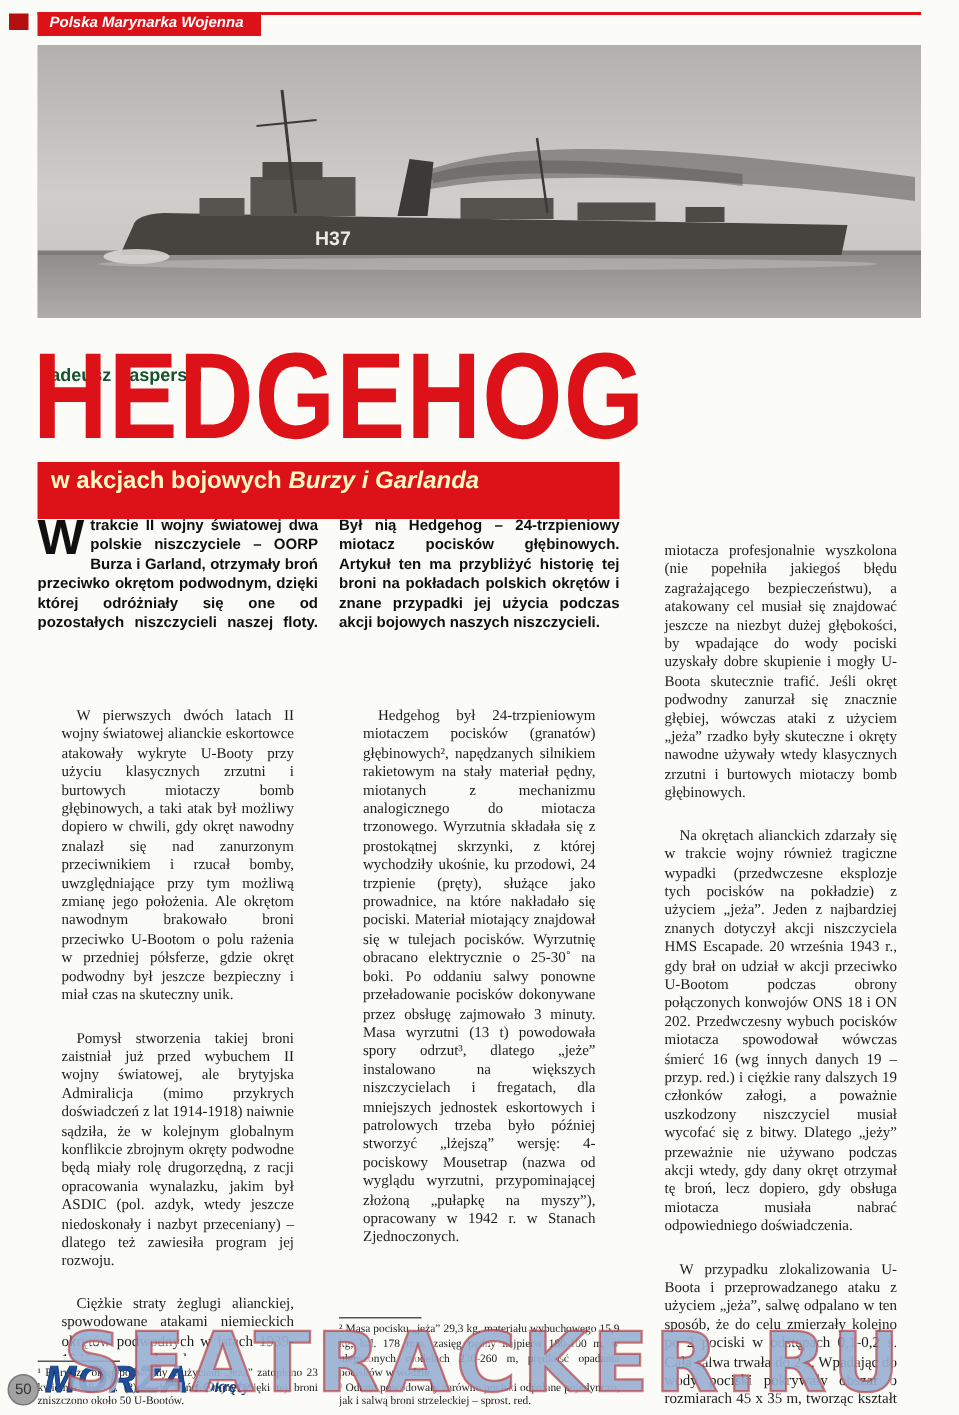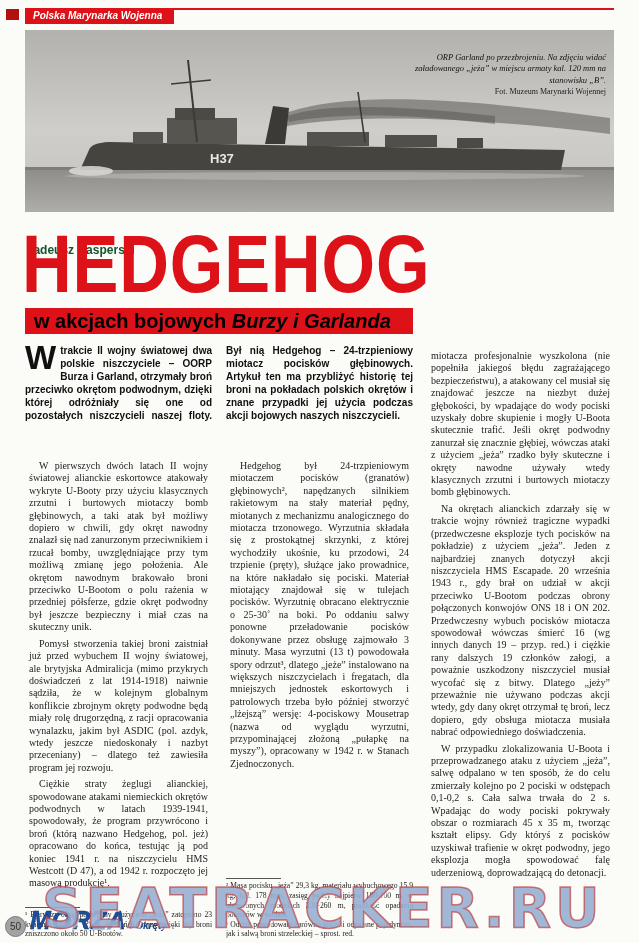--- a/index.html
+++ b/index.html
@@ -43,24 +43,24 @@
   }
   .title{
     position:absolute;left:22px;top:226px;
     font-family:"Liberation Sans",sans-serif;
     font-size:80px;font-weight:bold;line-height:0.95;
     letter-spacing:1px;color:var(--red);
     transform:scaleX(0.86) scaleY(1.02);transform-origin:top left;
     white-space:nowrap;
   }
   .banner{
-    position:absolute;left:25px;top:308px;width:388px;height:26px;
-    background:var(--red);color:#000000;
-    font-family:"Liberation Sans",sans-serif;
-    font-size:20px;font-weight:bold;line-height:26px;
+    position:absolute;left:25px;top:308px;width:388px;height:38px;
+    background:var(--red);color:#fef9c3;
+    font-family:"Liberation Sans",sans-serif;
+    font-size:16px;font-weight:bold;line-height:26px;
     padding-left:9px;box-sizing:border-box;white-space:nowrap;
   }
   .banner .ships{font-style:italic;}
   
   .content{position:absolute;left:25px;top:344px;width:589px;height:599px;}
   .lead{
     position:absolute;left:0;top:0;width:388px;
     column-count:2;column-gap:14px;
     font-family:"Liberation Sans",sans-serif;
     font-size:10px;font-weight:bold;line-height:13px;
@@ -70,21 +70,21 @@
   .dropcap{
     float:left;font-size:33px;line-height:26px;
     padding:1px 4px 0 0;font-weight:bold;color:#101010;
   }
   .col{
     position:absolute;display:flex;flex-direction:column;
     font-size:10px;line-height:12.4px;text-align:justify;
     overflow:hidden;
   }
   .col .body{flex:1 1 auto;min-height:0;overflow:hidden;}
-  .col p{margin:4px;text-indent:10px;}
+  .col p{margin:16px;text-indent:10px;}
   .col p:first-child{text-indent:10px;}
   .col3 .body p:first-child{text-indent:0;}
   .col1{left:0;top:112px;width:187px;height:483px;}
   .col2{left:201px;top:112px;width:187px;height:483px;}
   .col3{left:402px;top:2px;width:187px;height:593px;}
   .footnotes{flex:none;padding-top:3px;font-size:7.6px;line-height:9.6px;text-align:justify;}
   .fn-rule{width:55px;border-top:1px solid #555;margin-bottom:2px;}
   .footnotes p{margin:0;text-indent:0;}
   
   .page-circle{
@@ -144,24 +144,20 @@
     <rect x="282" y="102" width="62" height="14" fill="#54524c"></rect>
     <rect x="360" y="105" width="52" height="12" fill="#514f49"></rect>
     <rect x="432" y="108" width="26" height="10" fill="#4c4a45"></rect>
     <line x1="172" y1="112" x2="163" y2="30" stroke="#3c3a36" stroke-width="2"></line>
     <line x1="146" y1="54" x2="186" y2="50" stroke="#3c3a36" stroke-width="1.3"></line>
     <line x1="340" y1="112" x2="333" y2="62" stroke="#3c3a36" stroke-width="1.6"></line>
     <ellipse cx="66" cy="141" rx="22" ry="5" fill="#dddcd8" opacity="0.85"></ellipse>
     <ellipse cx="300" cy="146" rx="260" ry="4" fill="#c8c7c3" opacity="0.45"></ellipse>
     <text x="185" y="133" fill="#e9e8e4" font-family="Liberation Sans, sans-serif" font-size="13" font-weight="bold">H37</text>
   </svg>
-  <div class="photo-caption">
-    <span>ORP Garland po przezbrojeniu. Na zdjęciu widać załadowanego „jeża” w miejscu armaty kal. 120 mm na stanowisku „B”.</span>
-    <span class="credit">Fot. Muzeum Marynarki Wojennej</span>
-  </div>
 </div>
 
 <div class="author">Tadeusz Kasperski</div>
 <div class="title">HEDGEHOG</div>
 <div class="banner">
   <span>w akcjach bojowych </span><span class="ships">Burzy i Garlanda</span>
 </div>
 
 <div class="content">
 

